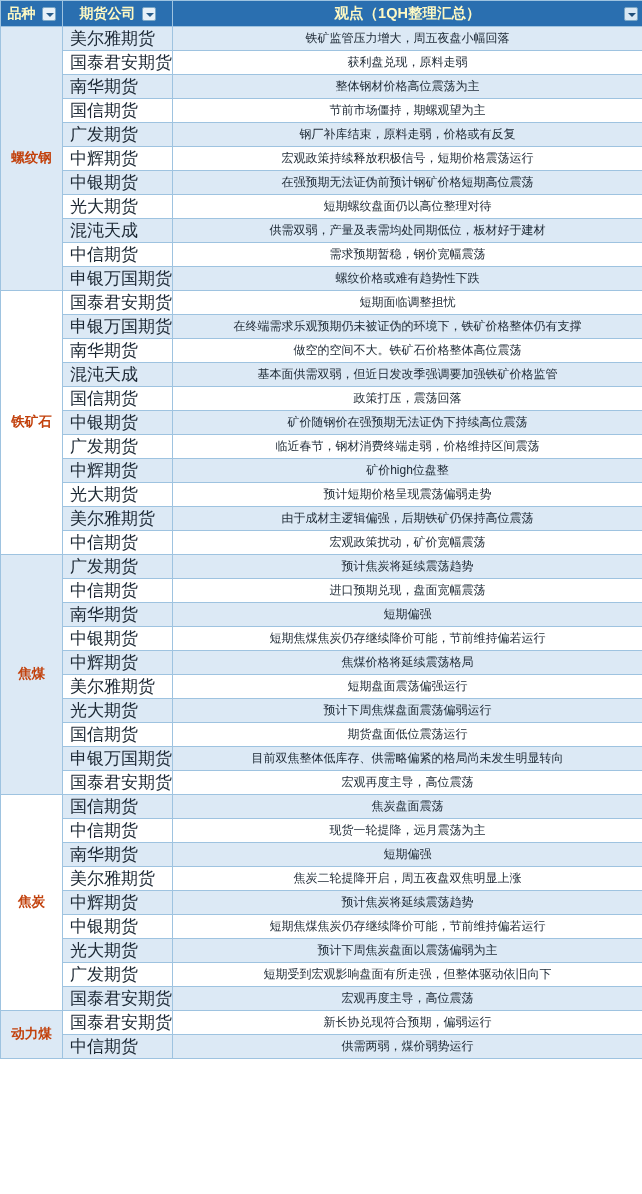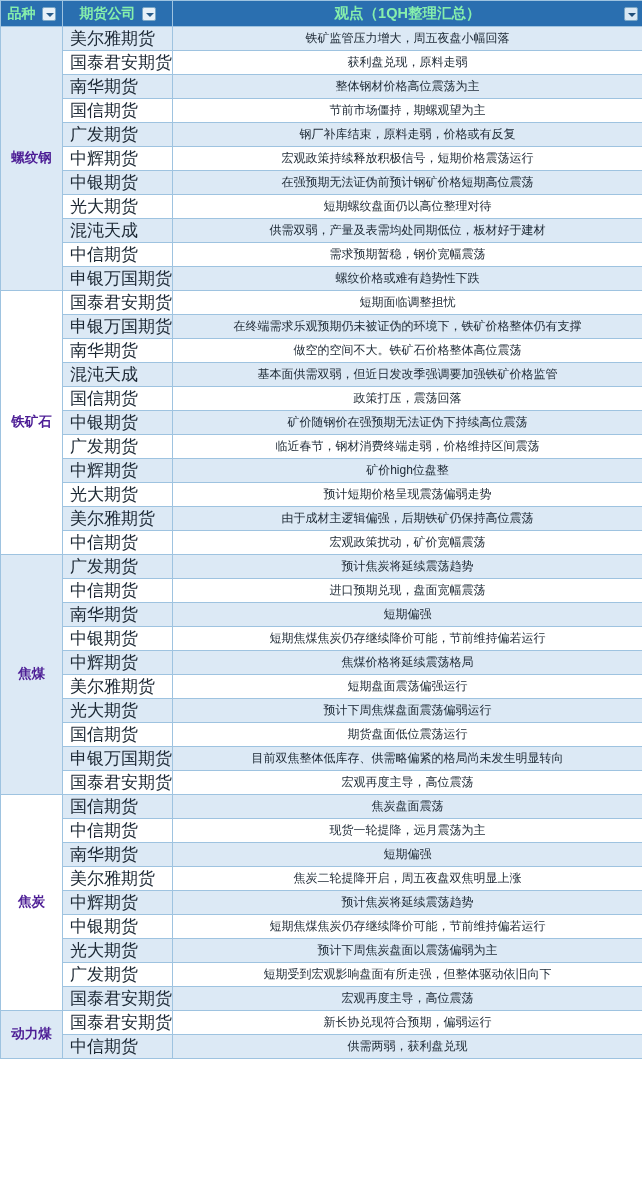--- a/index.html
+++ b/index.html
@@ -17,21 +17,21 @@
     border-collapse: collapse;
     width: 642px;
     table-layout: fixed;
   }
   table.sheet col.c-variety { width: 62px; }
   table.sheet col.c-company { width: 110px; }
   table.sheet col.c-view { width: 470px; }
 
   thead th {
     background: #2a6fb0;
-    color: #86efac;
+    color: #fef9c3;
     font-size: 14px;
     font-weight: bold;
     border: 1px solid #9ec3e0;
     height: 26px;
     padding: 0 6px;
     text-align: center;
     position: relative;
   }
   thead th.th-view { font-size: 14.5px; }
 
@@ -76,21 +76,21 @@
     color: #1b2733;
     padding: 0 7px;
     height: 24px;
     line-height: 1.25;
     vertical-align: middle;
   }
   td.variety {
     text-align: center;
     font-weight: bold;
     font-size: 13.5px;
-    color: #4c1d95;
+    color: #c2410c;
   }
   td.company {
     text-align: left;
     font-size: 17px;
     white-space: nowrap;
   }
   td.view {
     text-align: center;
     font-size: 12px;
   }
@@ -290,16 +290,16 @@
         <td class="company">国泰君安期货</td>
         <td class="view">宏观再度主导，高位震荡</td>
       </tr>
       <tr class="plain">
         <td class="variety shade-a" rowspan="2">动力煤</td>
         <td class="company">国泰君安期货</td>
         <td class="view">新长协兑现符合预期，偏弱运行</td>
       </tr>
       <tr class="alt">
         <td class="company">中信期货</td>
-        <td class="view">供需两弱，获利盘兑现</td>
+        <td class="view">供需两弱，煤价弱势运行</td>
       </tr>
     </tbody>
 </table>
 
 </body></html>

